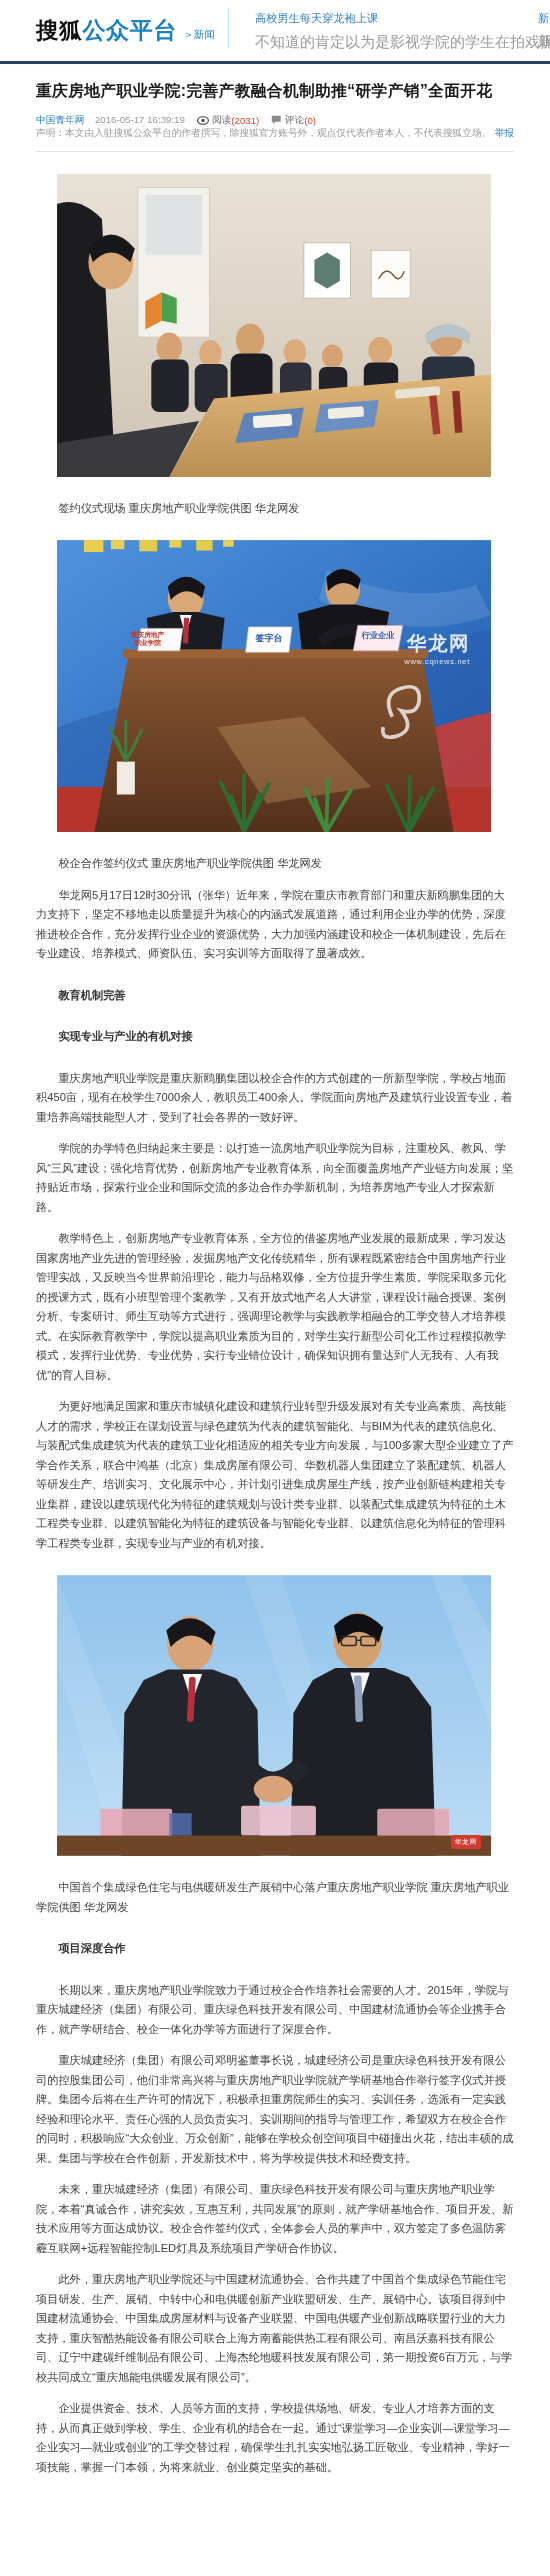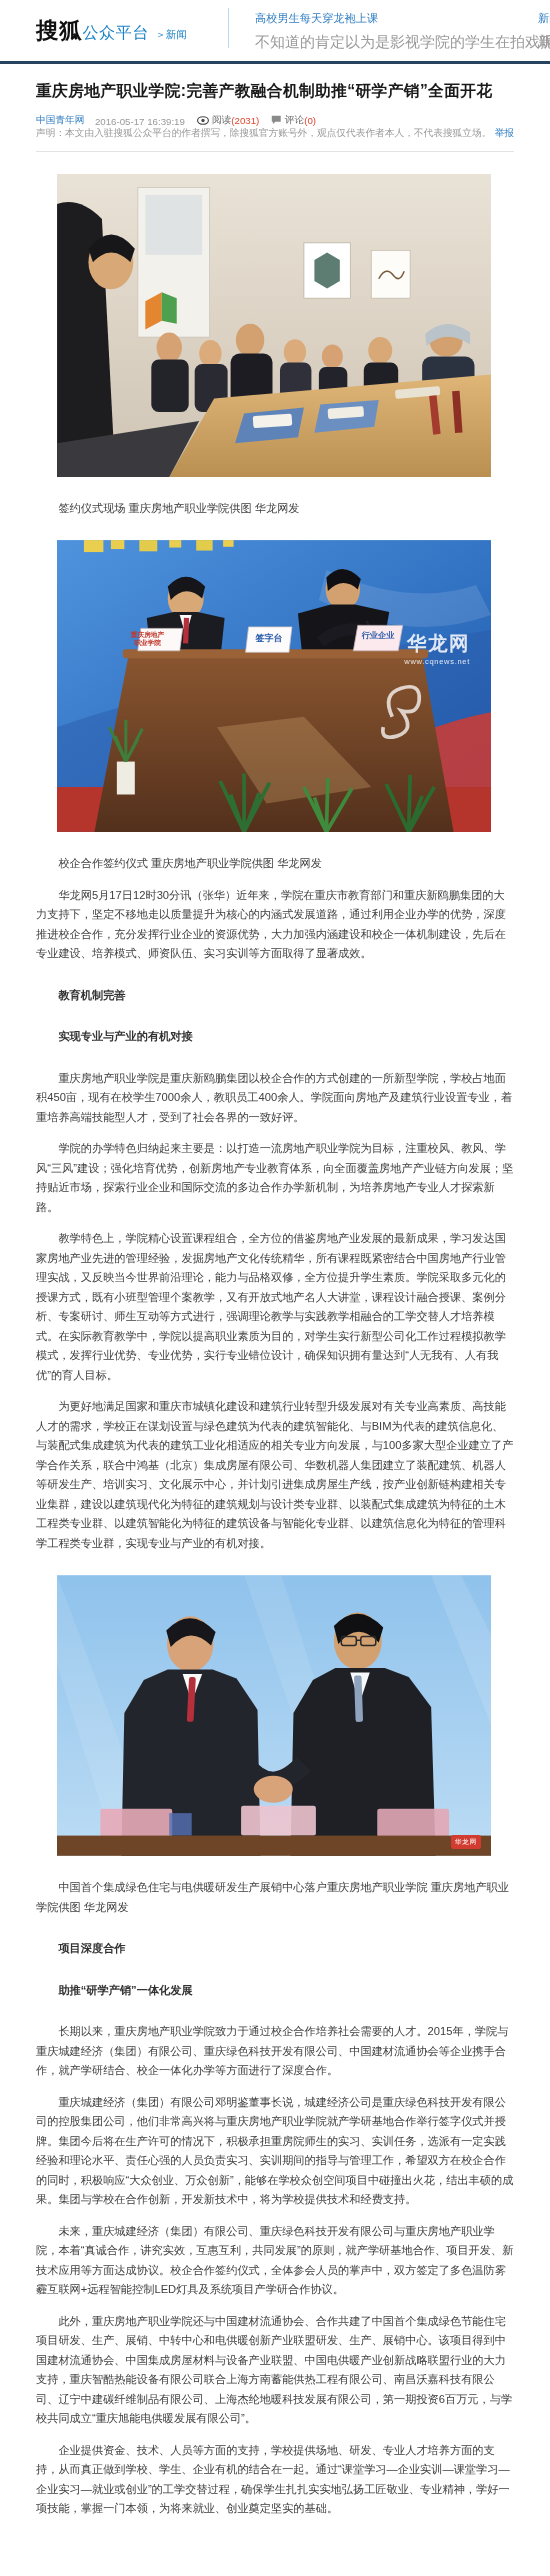--- a/index.html
+++ b/index.html
@@ -7,33 +7,33 @@
   body {
     width: 550px; overflow-x: hidden; margin: 0;
     font-family: "Liberation Sans", "DejaVu Sans", sans-serif;
     color: #404040;
   }
   
   .site-header { position: relative; height: 64px; width: 550px; overflow: hidden;
                  border-bottom: 3px solid #25425e; background: #fff; }
   .logo-wrap { position: absolute; left: 36px; top: 15px; white-space: nowrap; }
   .logo-black { font-size: 22.5px; font-weight: bold; color: #111; letter-spacing: 0.7px; margin-top: 48px; }
-  .logo-blue  { font-size: 16px; font-weight: normal; color: #1a81c6; letter-spacing: 0.7px; }
+  .logo-blue  { font-size: 23px; font-weight: bold; color: #1a81c6; letter-spacing: 0.7px; }
   .nav-news { font-size: 10.5px; color: #1a81c6; margin-left: 6px; text-decoration: none; }
   .header-vdivider { position: absolute; left: 228px; top: 7.5px; width: 0.7px; height: 40px; background: #bcd9ee; }
   .headline-col { position: absolute; top: 10.5px; width: 247px; }
   .headline-col.c1 { left: 255px; }
   .headline-col.c2 { left: 538px; width: 165px; }
   .headline-title { display: block; font-size: 11.2px; color: #2f7dc2; text-decoration: none; white-space: nowrap; }
   .headline-sub { display: block; margin-top: 7.5px; font-size: 15px; color: #9a9a9a; white-space: nowrap; }
   
   .article { padding: 0 36px 7.5px 36px; }
   .article-title { margin-top: 16.5px; font-size: 15.7px; font-weight: bold; color: #1a1a1a;
                    white-space: nowrap; overflow: hidden; letter-spacing: 0.4px; }
-  .meta-row { margin-top: 12px; font-size: 9.7px; color: #999; display: flex; align-items: flex-end; }
+  .meta-row { margin-top: 12px; font-size: 9.7px; color: #999; display: flex; align-items: flex-start; }
   .meta-row .src { color: #2f7dc2; text-decoration: none; margin-right: 10.5px; }
   .meta-row .date { margin-right: 12px; }
   .meta-item { display: flex; align-items: center; margin-right: 12px; color: #666; }
   .meta-item svg { margin-right: 3px; }
   .count-red { color: #e0452f; }
   .disclaimer-row { margin-top: 0; font-size: 9.7px; color: #9a9a9a; display: flex; justify-content: space-between; }
   .link-blue { color: #2f7dc2; text-decoration: none; cursor: pointer; }
   .article-divider { border: none; border-top: 0.7px solid #e3e3e3; margin-top: 11.2px; }
   
   .bodytext { font-size: 11.2px; line-height: 19.5px; color: #404040; text-indent: 2em; margin: 12px 0; }
@@ -217,21 +217,21 @@
       <div class="wm-url">www.cqnews.net</div>
     </div>
   </figure>
   <p class="bodytext">校企合作签约仪式 重庆房地产职业学院供图 华龙网发</p>
 
   <p class="bodytext">华龙网5月17日12时30分讯（张华）近年来，学院在重庆市教育部门和重庆新鸥鹏集团的大力支持下，坚定不移地走以质量提升为核心的内涵式发展道路，通过利用企业办学的优势，深度推进校企合作，充分发挥行业企业的资源优势，大力加强内涵建设和校企一体机制建设，先后在专业建设、培养模式、师资队伍、实习实训等方面取得了显著成效。</p>
   <h3 class="section-heading">教育机制完善</h3>
   <h3 class="section-heading">实现专业与产业的有机对接</h3>
   <p class="bodytext">重庆房地产职业学院是重庆新鸥鹏集团以校企合作的方式创建的一所新型学院，学校占地面积450亩，现有在校学生7000余人，教职员工400余人。学院面向房地产及建筑行业设置专业，着重培养高端技能型人才，受到了社会各界的一致好评。</p>
   <p class="bodytext">学院的办学特色归纳起来主要是：以打造一流房地产职业学院为目标，注重校风、教风、学风“三风”建设；强化培育优势，创新房地产专业教育体系，向全面覆盖房地产产业链方向发展；坚持贴近市场，探索行业企业和国际交流的多边合作办学新机制，为培养房地产专业人才探索新路。</p>
-  <p class="bodytext">教学特色上，学院精心设置课程组合，全方位的借鉴房地产业发展的最新成果，学习发达国家房地产业先进的管理经验，发掘房地产文化传统精华，所有课程既紧密结合中国房地产行业管理实战，又反映当今世界前沿理论，能力与品格双修，全方位提升学生素质。学院采取多元化的授课方式，既有小班型管理个案教学，又有开放式地产名人大讲堂，课程设计融合授课、案例分析、专案研讨、师生互动等方式进行，强调理论教学与实践教学相融合的工学交替人才培养模式。在实际教育教学中，学院以提高职业素质为目的，对学生实行新型公司化工作过程模拟教学模式，发挥行业优势、专业优势，实行专业错位设计，确保知识拥有量达到“人无我有、人有我优”的育人目标。</p>
+  <p class="bodytext">教学特色上，创新房地产专业教育体系，全方位的借鉴房地产业发展的最新成果，学习发达国家房地产业先进的管理经验，发掘房地产文化传统精华，所有课程既紧密结合中国房地产行业管理实战，又反映当今世界前沿理论，能力与品格双修，全方位提升学生素质。学院采取多元化的授课方式，既有小班型管理个案教学，又有开放式地产名人大讲堂，课程设计融合授课、案例分析、专案研讨、师生互动等方式进行，强调理论教学与实践教学相融合的工学交替人才培养模式。在实际教育教学中，学院以提高职业素质为目的，对学生实行新型公司化工作过程模拟教学模式，发挥行业优势、专业优势，实行专业错位设计，确保知识拥有量达到“人无我有、人有我优”的育人目标。</p>
   <p class="bodytext">为更好地满足国家和重庆市城镇化建设和建筑行业转型升级发展对有关专业高素质、高技能人才的需求，学校正在谋划设置与绿色建筑为代表的建筑智能化、与BIM为代表的建筑信息化、与装配式集成建筑为代表的建筑工业化相适应的相关专业方向发展，与100多家大型企业建立了产学合作关系，联合中鸿基（北京）集成房屋有限公司、华数机器人集团建立了装配建筑、机器人等研发生产、培训实习、文化展示中心，并计划引进集成房屋生产线，按产业创新链构建相关专业集群，建设以建筑现代化为特征的建筑规划与设计类专业群、以装配式集成建筑为特征的土木工程类专业群、以建筑智能化为特征的建筑设备与智能化专业群、以建筑信息化为特征的管理科学工程类专业群，实现专业与产业的有机对接。</p>
 
   <figure class="photo">
     <svg width="434" height="281" viewBox="0 0 580 375">
       <defs>
         <linearGradient id="p3sky" x1="0" y1="0" x2="0" y2="1">
           <stop offset="0" stop-color="#8fc2ec"></stop>
             <stop offset="1" stop-color="#bcdcf4"></stop>
         </linearGradient>
       </defs>
@@ -260,21 +260,20 @@
         <rect x="428" y="312" width="96" height="38" rx="3" fill="#e3a8b5"></rect>
         <rect x="150" y="318" width="30" height="30" fill="#5a79c4" opacity="0.8"></rect>
       </g>
       <rect x="0" y="348" width="580" height="27" fill="#6e4526"></rect>
     </svg>
     <div class="ph-overlay wm-red">华龙网</div>
   </figure>
   <p class="bodytext">中国首个集成绿色住宅与电供暖研发生产展销中心落户重庆房地产职业学院 重庆房地产职业学院供图 华龙网发</p>
 
   <h3 class="section-heading">项目深度合作</h3>
-  <h3 class="section-heading">助推“研学产销”一体化发展</h3>
   <p class="bodytext">长期以来，重庆房地产职业学院致力于通过校企合作培养社会需要的人才。2015年，学院与重庆城建经济（集团）有限公司、重庆绿色科技开发有限公司、中国建材流通协会等企业携手合作，就产学研结合、校企一体化办学等方面进行了深度合作。</p>
   <p class="bodytext">重庆城建经济（集团）有限公司邓明鉴董事长说，城建经济公司是重庆绿色科技开发有限公司的控股集团公司，他们非常高兴将与重庆房地产职业学院就产学研基地合作举行签字仪式并授牌。集团今后将在生产许可的情况下，积极承担重房院师生的实习、实训任务，选派有一定实践经验和理论水平、责任心强的人员负责实习、实训期间的指导与管理工作，希望双方在校企合作的同时，积极响应“大众创业、万众创新”，能够在学校众创空间项目中碰撞出火花，结出丰硕的成果。集团与学校在合作创新，开发新技术中，将为学校提供技术和经费支持。</p>
   <p class="bodytext">未来，重庆城建经济（集团）有限公司、重庆绿色科技开发有限公司与重庆房地产职业学院，本着“真诚合作，讲究实效，互惠互利，共同发展”的原则，就产学研基地合作、项目开发、新技术应用等方面达成协议。校企合作签约仪式，全体参会人员的掌声中，双方签定了多色温防雾霾互联网+远程智能控制LED灯具及系统项目产学研合作协议。</p>
   <p class="bodytext">此外，重庆房地产职业学院还与中国建材流通协会、合作共建了中国首个集成绿色节能住宅项目研发、生产、展销、中转中心和电供暖创新产业联盟研发、生产、展销中心。该项目得到中国建材流通协会、中国集成房屋材料与设备产业联盟、中国电供暖产业创新战略联盟行业的大力支持，重庆智酷热能设备有限公司联合上海方南蓄能供热工程有限公司、南昌沃嘉科技有限公司、辽宁中建碳纤维制品有限公司、上海杰纶地暖科技发展有限公司，第一期投资6百万元，与学校共同成立“重庆旭能电供暖发展有限公司”。</p>
   <p class="bodytext">企业提供资金、技术、人员等方面的支持，学校提供场地、研发、专业人才培养方面的支持，从而真正做到学校、学生、企业有机的结合在一起。通过“课堂学习—企业实训—课堂学习—企业实习—就业或创业”的工学交替过程，确保学生扎扎实实地弘扬工匠敬业、专业精神，学好一项技能，掌握一门本领，为将来就业、创业奠定坚实的基础。</p>
 
 </div>
 
 
 </body></html>

